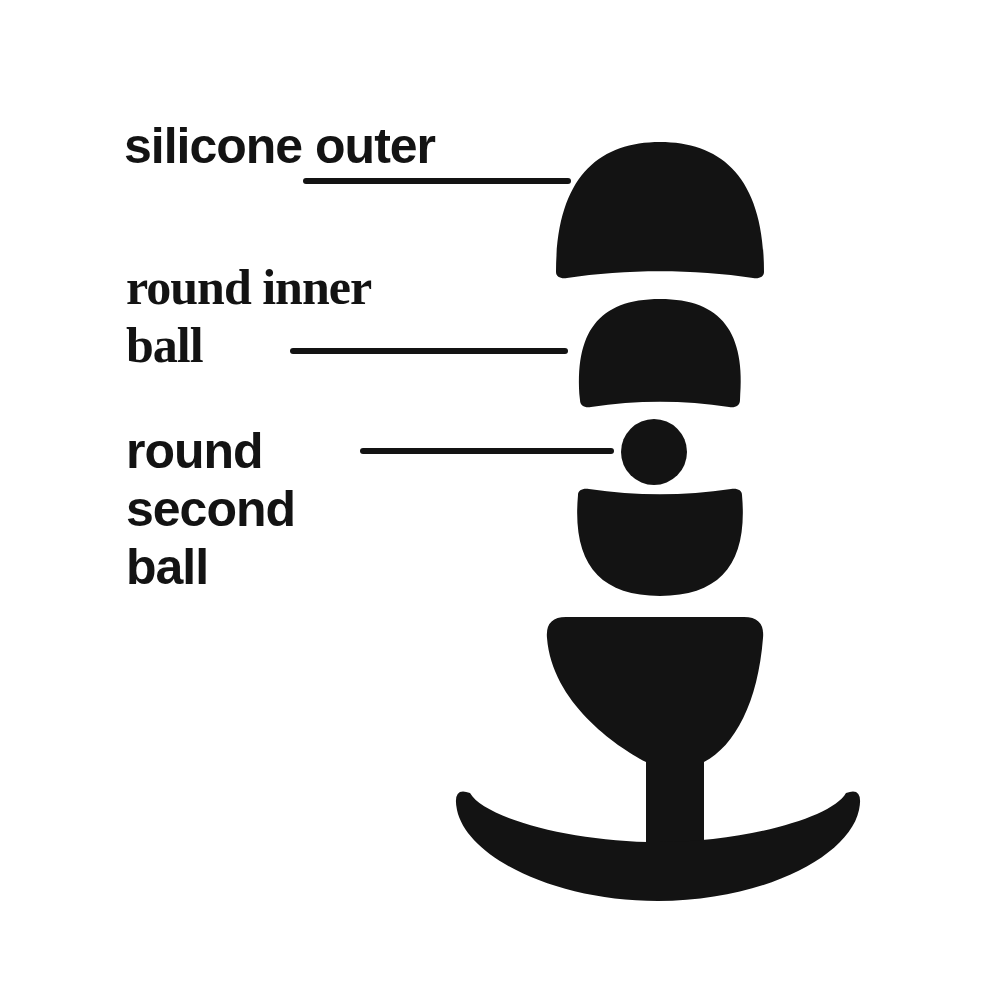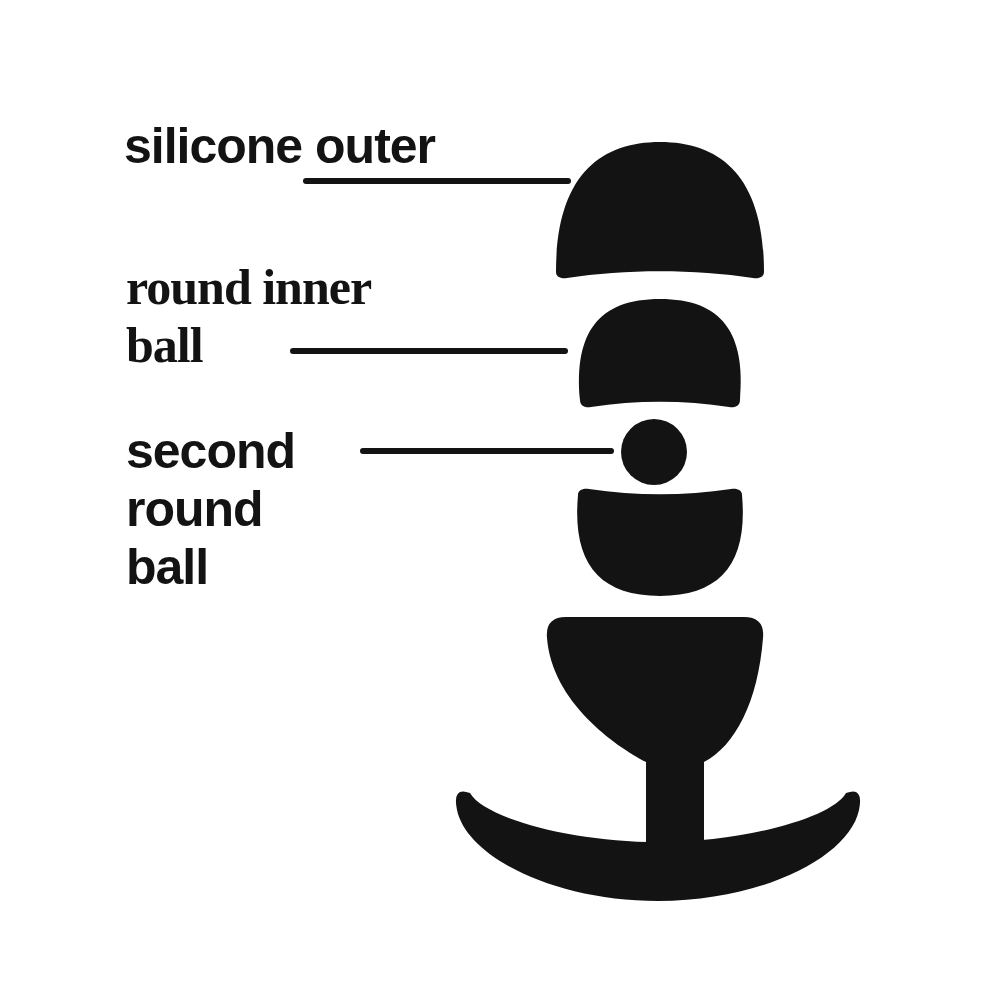--- a/index.html
+++ b/index.html
@@ -52,22 +52,22 @@
   <div class="label label-1">
     <div>silicone outer</div>
   </div>
 
   <div class="label label-2">
     <div>round inner</div>
     <div>ball</div>
   </div>
 
   <div class="label label-3">
+    <div>round</div>
     <div>second</div>
-    <div>round</div>
     <div>ball</div>
   </div>
 
   <div class="leader leader-1"></div>
   <div class="leader leader-2"></div>
   <div class="leader leader-3"></div>
 
   <svg class="figure-svg" viewBox="0 0 1000 1000" aria-hidden="true">
 
     <path class="part" d="M556,272

